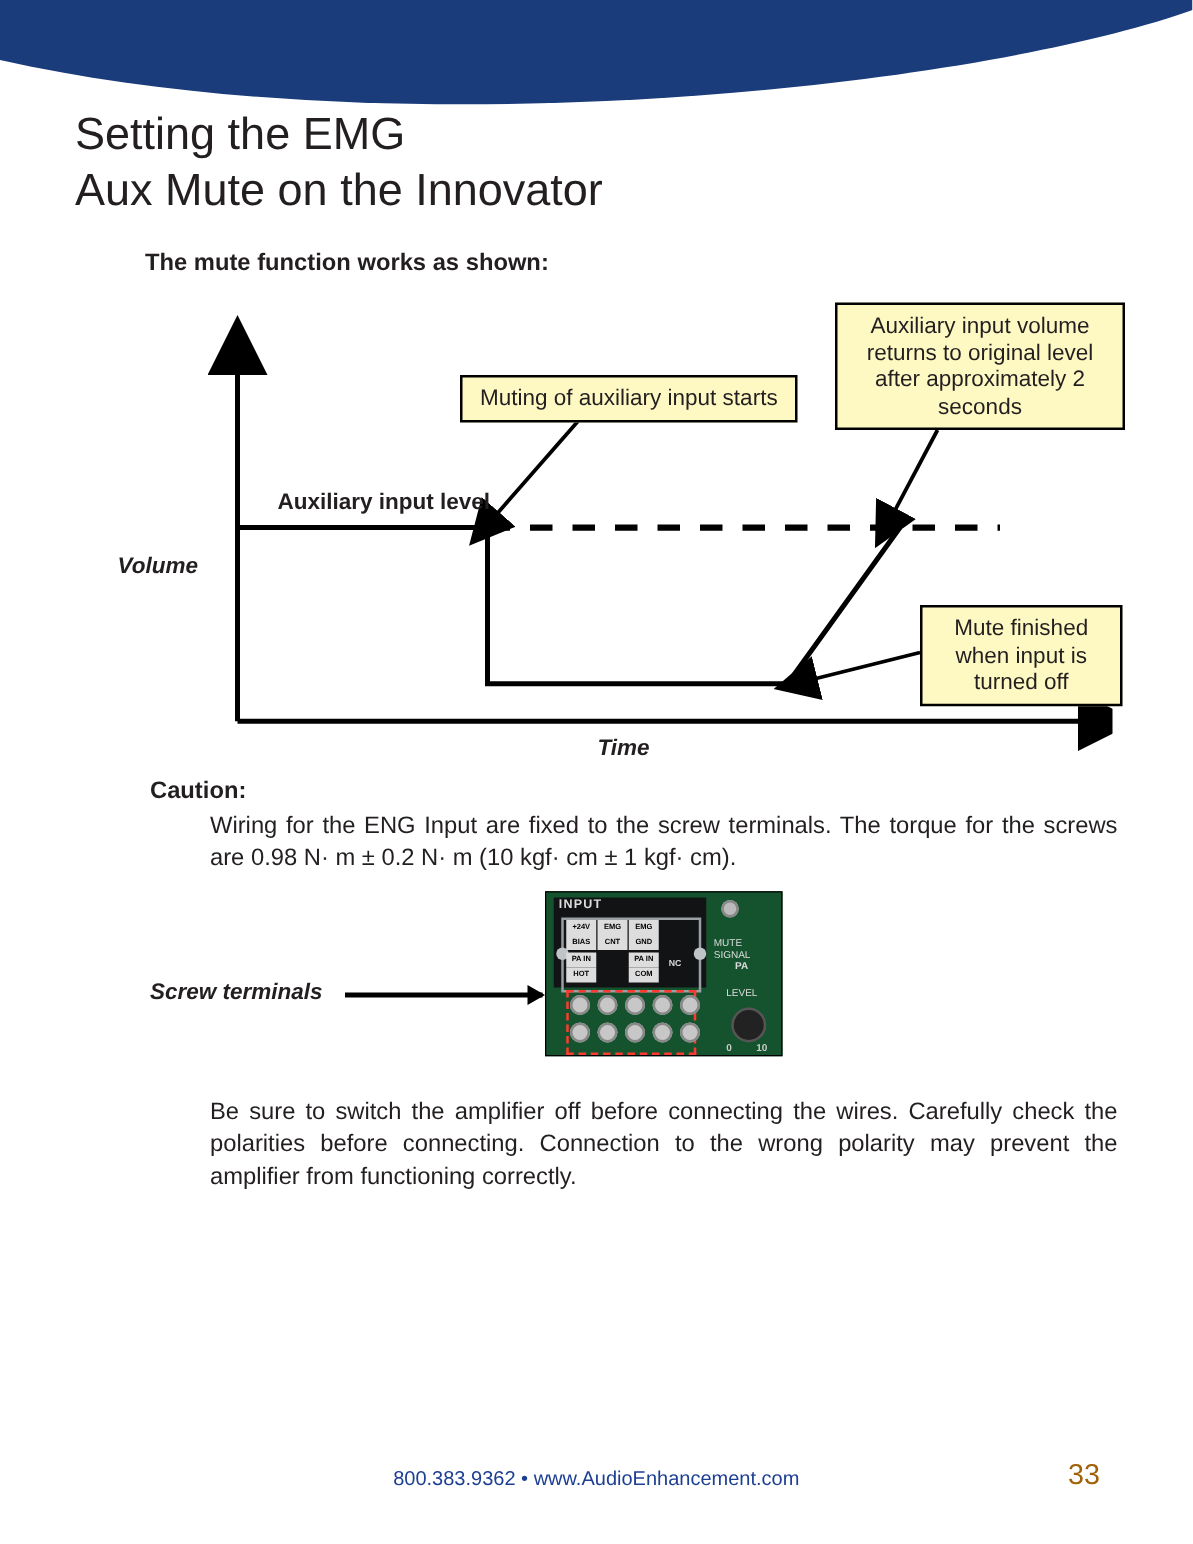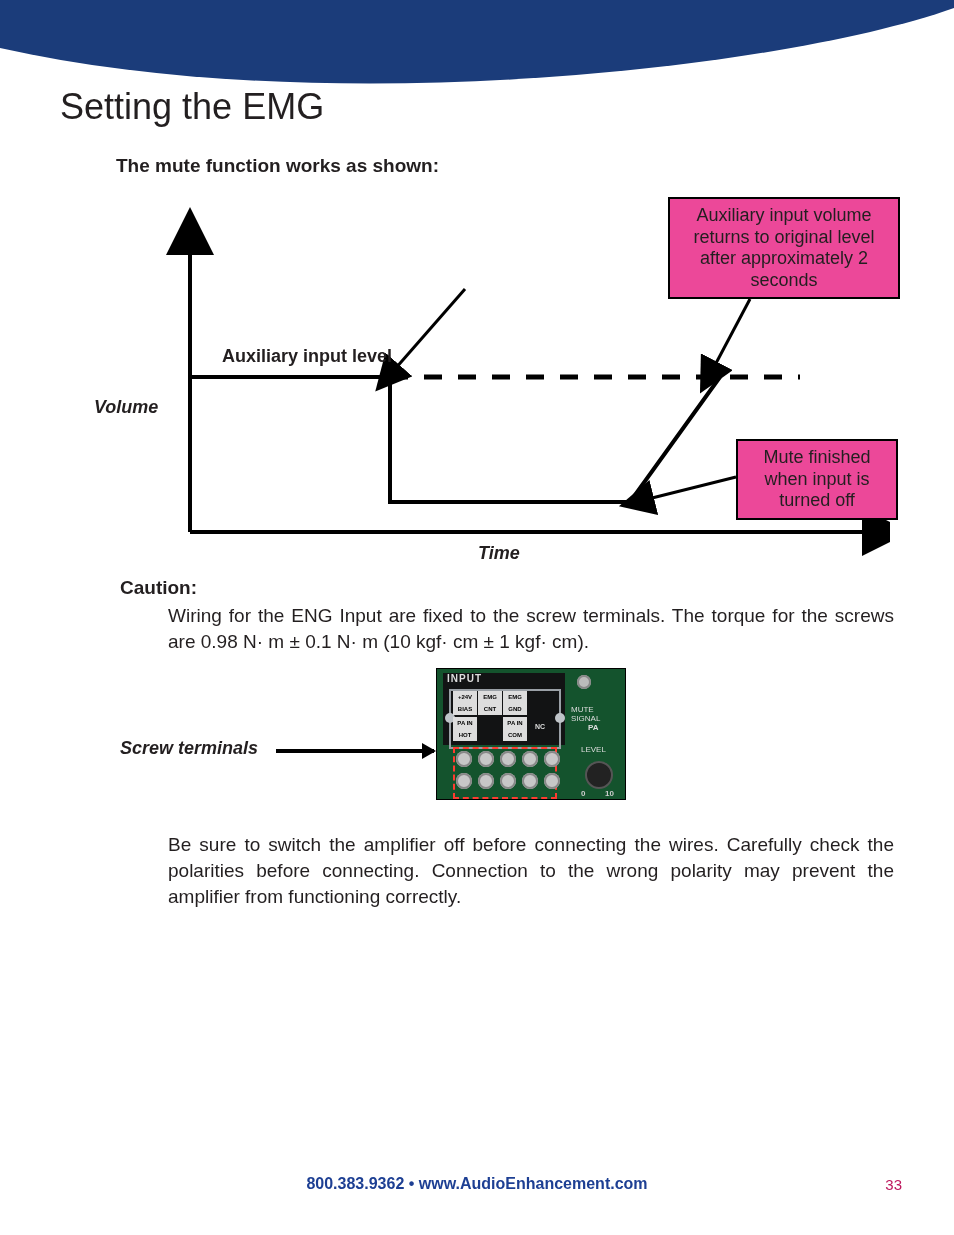--- a/index.html
+++ b/index.html
@@ -2,21 +2,21 @@
 <html><head>
 <meta charset="utf-8">
 <style>
 html,body{margin:0;padding:0;font-family:"Segoe UI",Arial,sans-serif;color:#231f20;background:#fff}
 .page{width:954px;height:1235px;position:relative;overflow:hidden}
 .header-swoosh{position:absolute;left:0;top:0;width:954px;height:170px;z-index:0}
 .content{position:relative;z-index:1;padding:84px 60px 0 60px}
 h1{font-weight:400;font-size:36px;line-height:1.25;margin:0 0 26px 0;color:#231f20}
 .intro{font-weight:700;font-size:19px;margin:6px 0 10px 56px}
 .diagram{position:relative;width:790px;height:370px;margin-left:40px}
-.callout{position:absolute;background:#ec4899;border:2px solid #000;padding:6px 14px;text-align:center;font-size:18px;line-height:1.2}
+.callout{position:absolute;background:#fef9c3;border:2px solid #000;padding:6px 14px;text-align:center;font-size:18px;line-height:1.2}
 .axis-label-y{position:absolute;left:-6px;top:210px;font-style:italic;font-weight:700;font-size:18px}
 .axis-label-x{position:absolute;left:378px;top:356px;font-style:italic;font-weight:700;font-size:18px}
 .line-lbl{position:absolute;font-weight:700;font-size:18px}
 .caution-block{margin:20px 0 0 60px;font-size:19px}
 .caution-title{font-weight:700}
 .caution-text{margin:4px 0 0 48px;line-height:1.35;text-align:justify}
 .term-fig{position:relative;width:690px;height:150px;margin:14px 0 0 60px}
 .term-label{position:absolute;left:0;top:70px;font-weight:700;font-style:italic;font-size:18px}
 .term-arrow{position:absolute;left:156px;top:81px;width:158px;height:4px;background:#000}
 .term-arrow:after{content:"";position:absolute;right:-2px;top:-6px;border-left:14px solid #000;border-top:8px solid transparent;border-bottom:8px solid transparent}
@@ -36,33 +36,34 @@
 .term-img .label-row2 span{display:inline-block;width:24px;height:12px;font-size:6px;font-weight:700;background:#ddd;color:#000;text-align:center;line-height:12px}
 .term-img .bracket{position:absolute;left:12px;top:20px;width:108px;height:56px;border:2px solid #9aa0a6}
 .term-img .bracket:before,.term-img .bracket:after{content:"";position:absolute;width:10px;height:10px;background:#bfc4c9;border-radius:50%;top:22px}
 .term-img .bracket:before{left:-6px}
 .term-img .bracket:after{right:-6px}
 .term-img .redbox{position:absolute;left:16px;top:78px;width:100px;height:48px;border:2px dashed #ff3b30}
 .term-img .screwrow{position:absolute;left:19px;display:flex;gap:6px}
 .term-img .screwrow span{width:16px;height:16px;border-radius:50%;background:#c7c7c7;box-shadow:inset 0 0 0 2px #888}
 .precaution{margin:14px 0 0 108px;font-size:19px;line-height:1.35;text-align:justify;max-width:740px}
 .footer{position:absolute;bottom:42px;left:0;width:100%;text-align:center;font-size:16px}
-.footer .info{color:#1d3f93;font-weight:700}
-.pagenum{position:absolute;right:52px;bottom:42px;font-size:15px;color:#be185d}
+.footer .info{color:#1d3f93;font-weight:400}
+.pagenum{position:absolute;right:74px;bottom:42px;font-size:23px;color:#a16207}
 </style>
 </head>
 <body>
 <div class="page">
 <svg class="header-swoosh" viewBox="0 0 954 170" preserveAspectRatio="none">
   <path d="M0,0 L954,0 L954,8 C780,70 320,120 0,48 Z" fill="#1b3c7a"></path>
 </svg>
 
 <div class="content">
   <h1>
     <span>Setting the EMG</span><br>
+    <span>Aux Mute on the Innovator</span>
   </h1>
 
   <div class="intro">The mute function works as shown:</div>
 
   <div class="diagram">
     <svg width="790" height="370" viewBox="0 0 790 370" style="position:absolute;left:0;top:0">
 
       <defs>
         <marker id="arr" markerWidth="12" markerHeight="12" refX="2" refY="6" orient="auto">
           <path d="M0,0 L12,6 L0,12 Z" fill="#000"></path>
@@ -75,32 +76,33 @@
 
       <polyline points="90,190 290,190 290,315 530,315 620,190" fill="none" stroke="#000" stroke-width="4"></polyline>
 
       <line x1="290" y1="190" x2="700" y2="190" stroke="#000" stroke-width="5" stroke-dasharray="18 16"></line>
 
       <line x1="365" y1="102" x2="295" y2="182" stroke="#000" stroke-width="3" marker-end="url(#arr)"></line>
       <line x1="650" y1="112" x2="614" y2="180" stroke="#000" stroke-width="3" marker-end="url(#arr)"></line>
       <line x1="636" y1="290" x2="548" y2="312" stroke="#000" stroke-width="3" marker-end="url(#arr)"></line>
     </svg>
 
+    <div class="callout" style="left:268px;top:68px">Muting of auxiliary input starts</div>
     <div class="callout" style="left:568px;top:10px;width:200px">Auxiliary input volume returns to original level after approximately 2 seconds</div>
     <div class="callout" style="left:636px;top:252px;width:130px">Mute finished when input is turned off</div>
 
     <div class="line-lbl" style="left:122px;top:159px">Auxiliary input level</div>
 
     <div class="axis-label-y">Volume</div>
     <div class="axis-label-x">Time</div>
   </div>
 
   <div class="caution-block">
     <div class="caution-title">Caution:</div>
-    <div class="caution-text">Wiring for the ENG Input are fixed to the screw terminals.  The torque for the screws are 0.98 N· m ± 0.1 N· m (10 kgf· cm ± 1 kgf· cm).</div>
+    <div class="caution-text">Wiring for the ENG Input are fixed to the screw terminals.  The torque for the screws are 0.98 N· m ± 0.2 N· m (10 kgf· cm ± 1 kgf· cm).</div>
   </div>
 
   <div class="term-fig">
     <div class="term-label">Screw terminals</div>
     <div class="term-arrow"></div>
     <div class="term-img">
       <div class="input-zone"></div>
       <div class="input-title">INPUT</div>
       <div class="screw-top"></div>
       <div class="bracket"></div>

